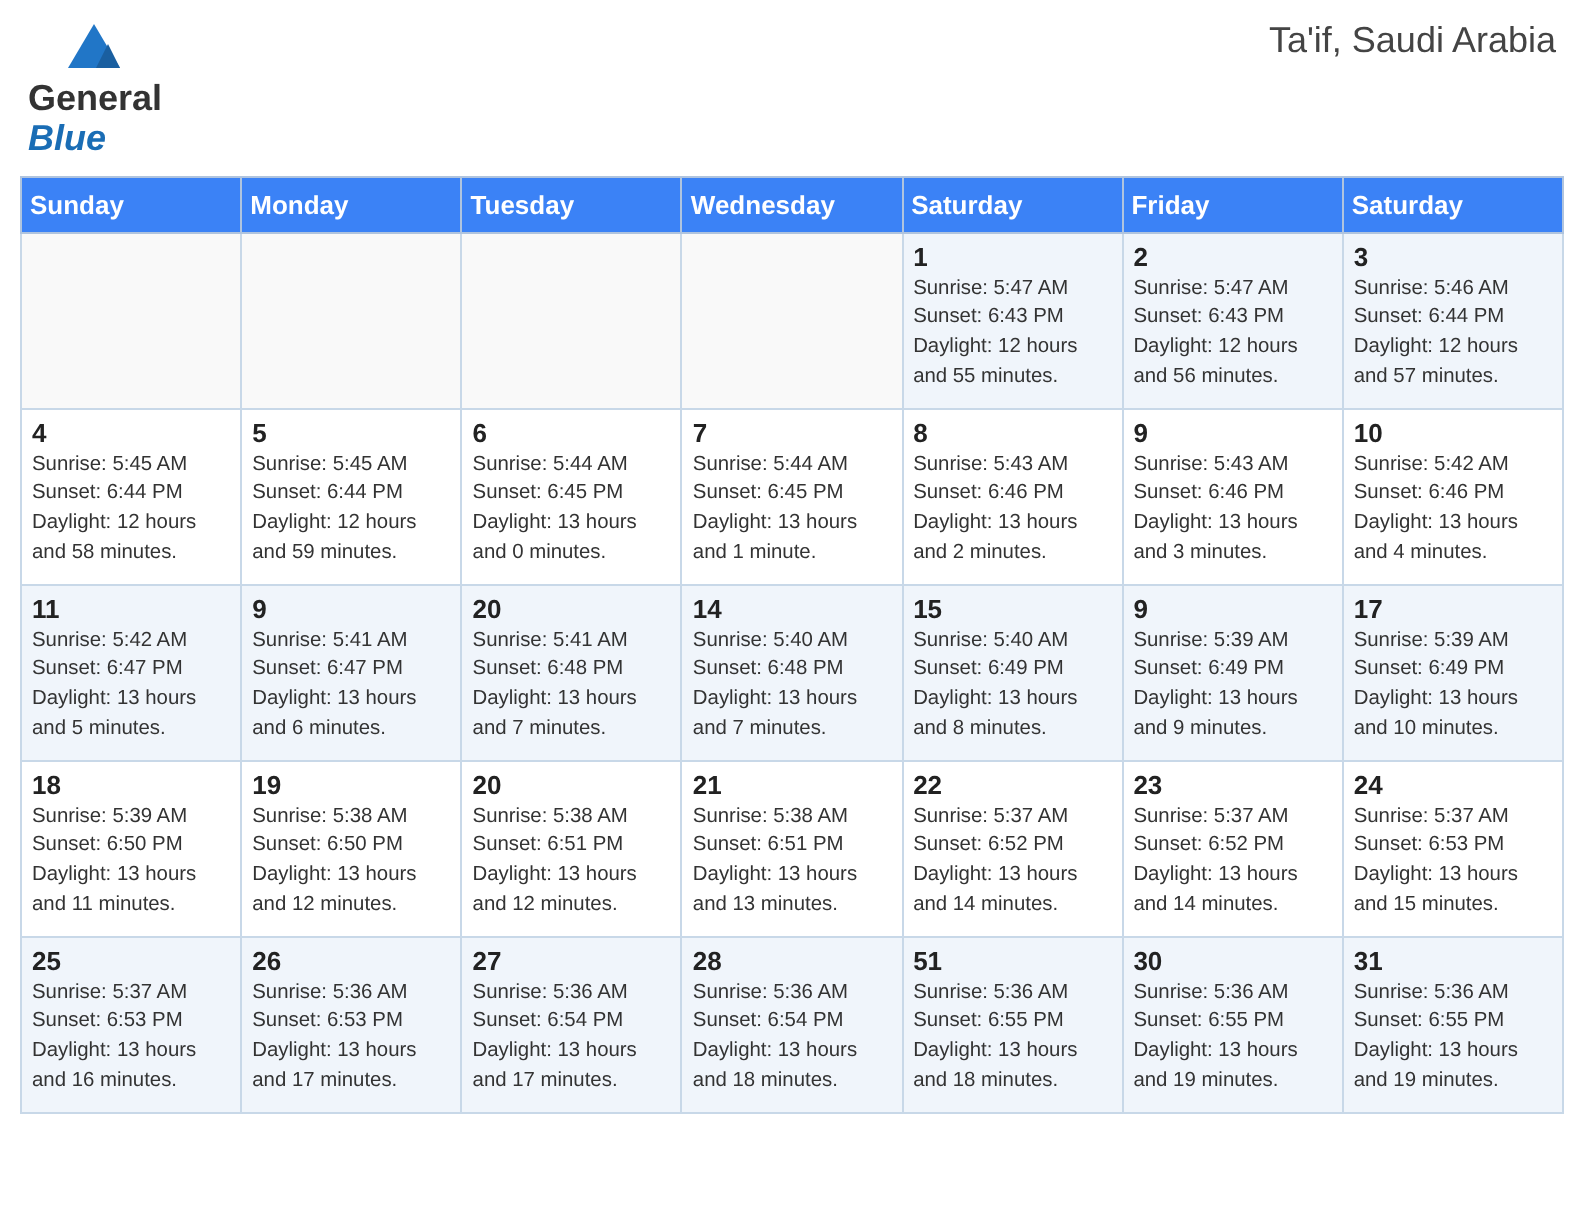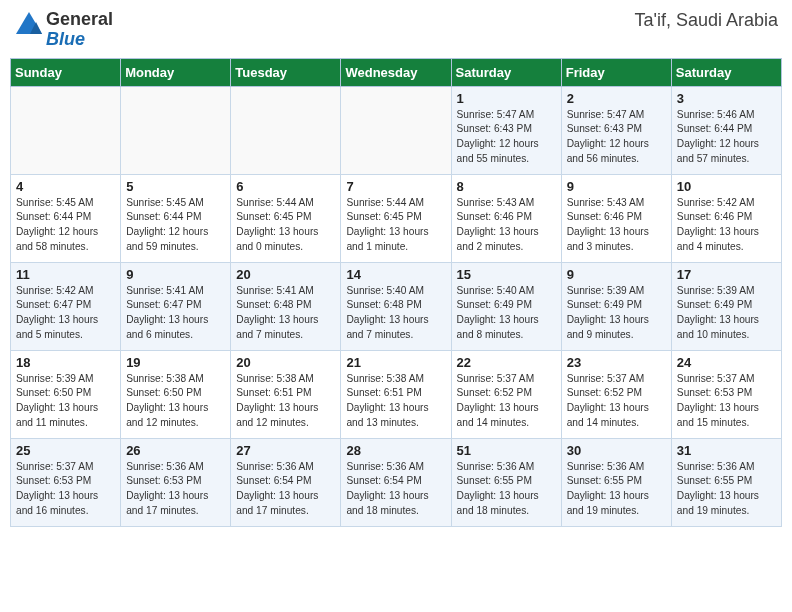--- a/index.html
+++ b/index.html
@@ -12,20 +12,22 @@
     }
     .header {
       display: flex;
       justify-content: space-between;
       align-items: flex-start;
       margin-bottom: 8px;
       padding: 0 4px;
     }
     .logo {
       display: flex;
+      align-items: center;
+      flex-direction: column;
     }
     .logo-text {
       display: flex;
       flex-direction: column;
       line-height: 1.1;
     }
     .logo-general {
       font-size: 18px;
       font-weight: bold;
       color: #333;
@@ -52,21 +54,21 @@
     .location {
       font-size: 18px;
       color: #444;
     }
     table {
       width: 100%;
       border-collapse: collapse;
       table-layout: fixed;
     }
     thead tr th {
-      background-color: #15803d;
+      background-color: #3b82f6;
       color: #fff;
       font-size: 13px;
       font-weight: bold;
       padding: 6px 4px;
       text-align: left;
       border: 1px solid #b0c4de;
       margin-top: 36px;
     }
     tbody tr td {
       vertical-align: top;

